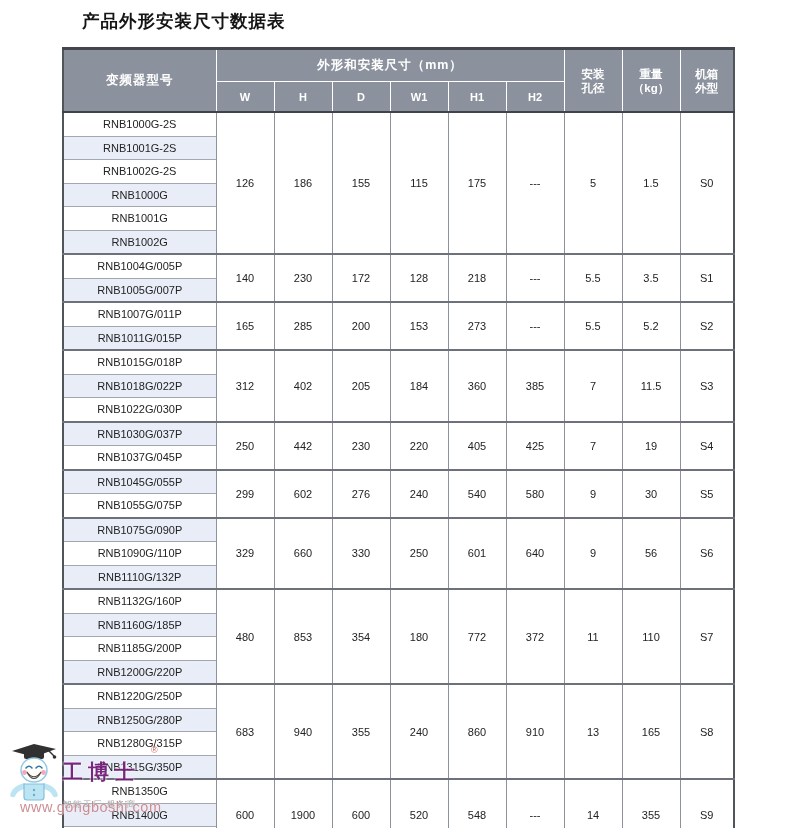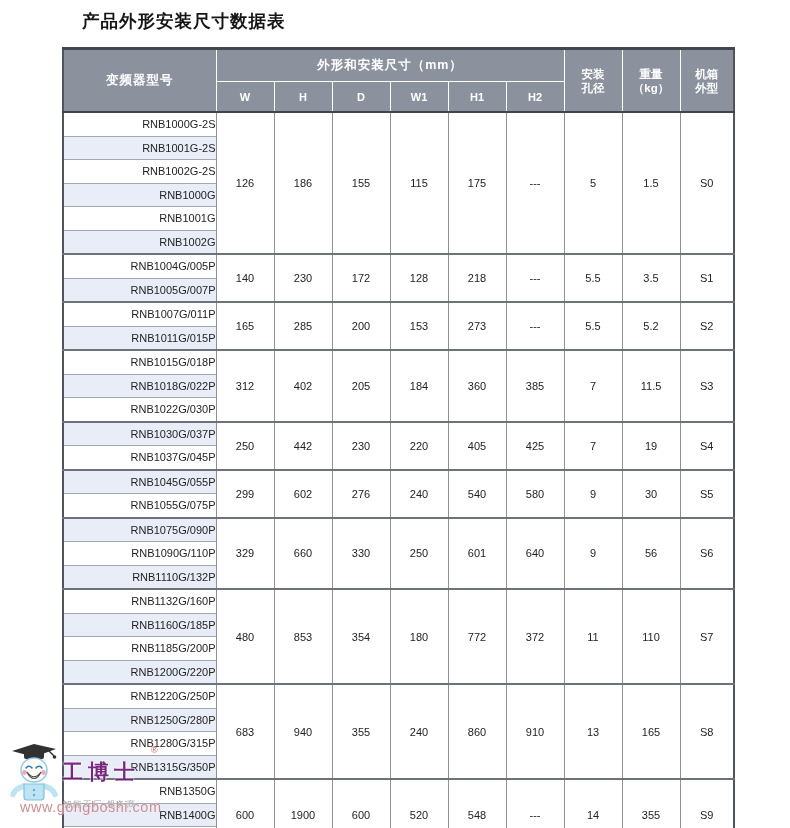--- a/index.html
+++ b/index.html
@@ -25,21 +25,21 @@
   th.model-hdr{font-size:12.5px;letter-spacing:1px;}
   th.group-hdr{font-size:12.5px;height:31px;letter-spacing:1px;}
   th.sub{font-size:11px;height:29px;}
   th.two-line{font-size:11.5px;line-height:14px;}
   tbody td{
     font-size:11px;color:#232323;text-align:center;vertical-align:middle;
     background:#ffffff;padding:0;
     border-left:1px solid #8d929a;
   }
   td.model{
-    height:22.5px;border-top:1px solid #a3a8b0;border-left:none;text-align:right;
+    height:22.5px;border-top:1px solid #a3a8b0;border-left:none;
   }
   tbody tr:nth-child(even) td.model{background:#e9edf8;}
   tr.group-start td{border-top:2px solid #6d727a;}
   tbody tr:first-child td{border-top:2px solid #3f434a;}
   td.val{font-weight:normal;}
   
   .watermark{
     position:absolute;left:4px;top:738px;width:195px;height:90px;
     opacity:0.93;z-index:5;pointer-events:none;
   }

